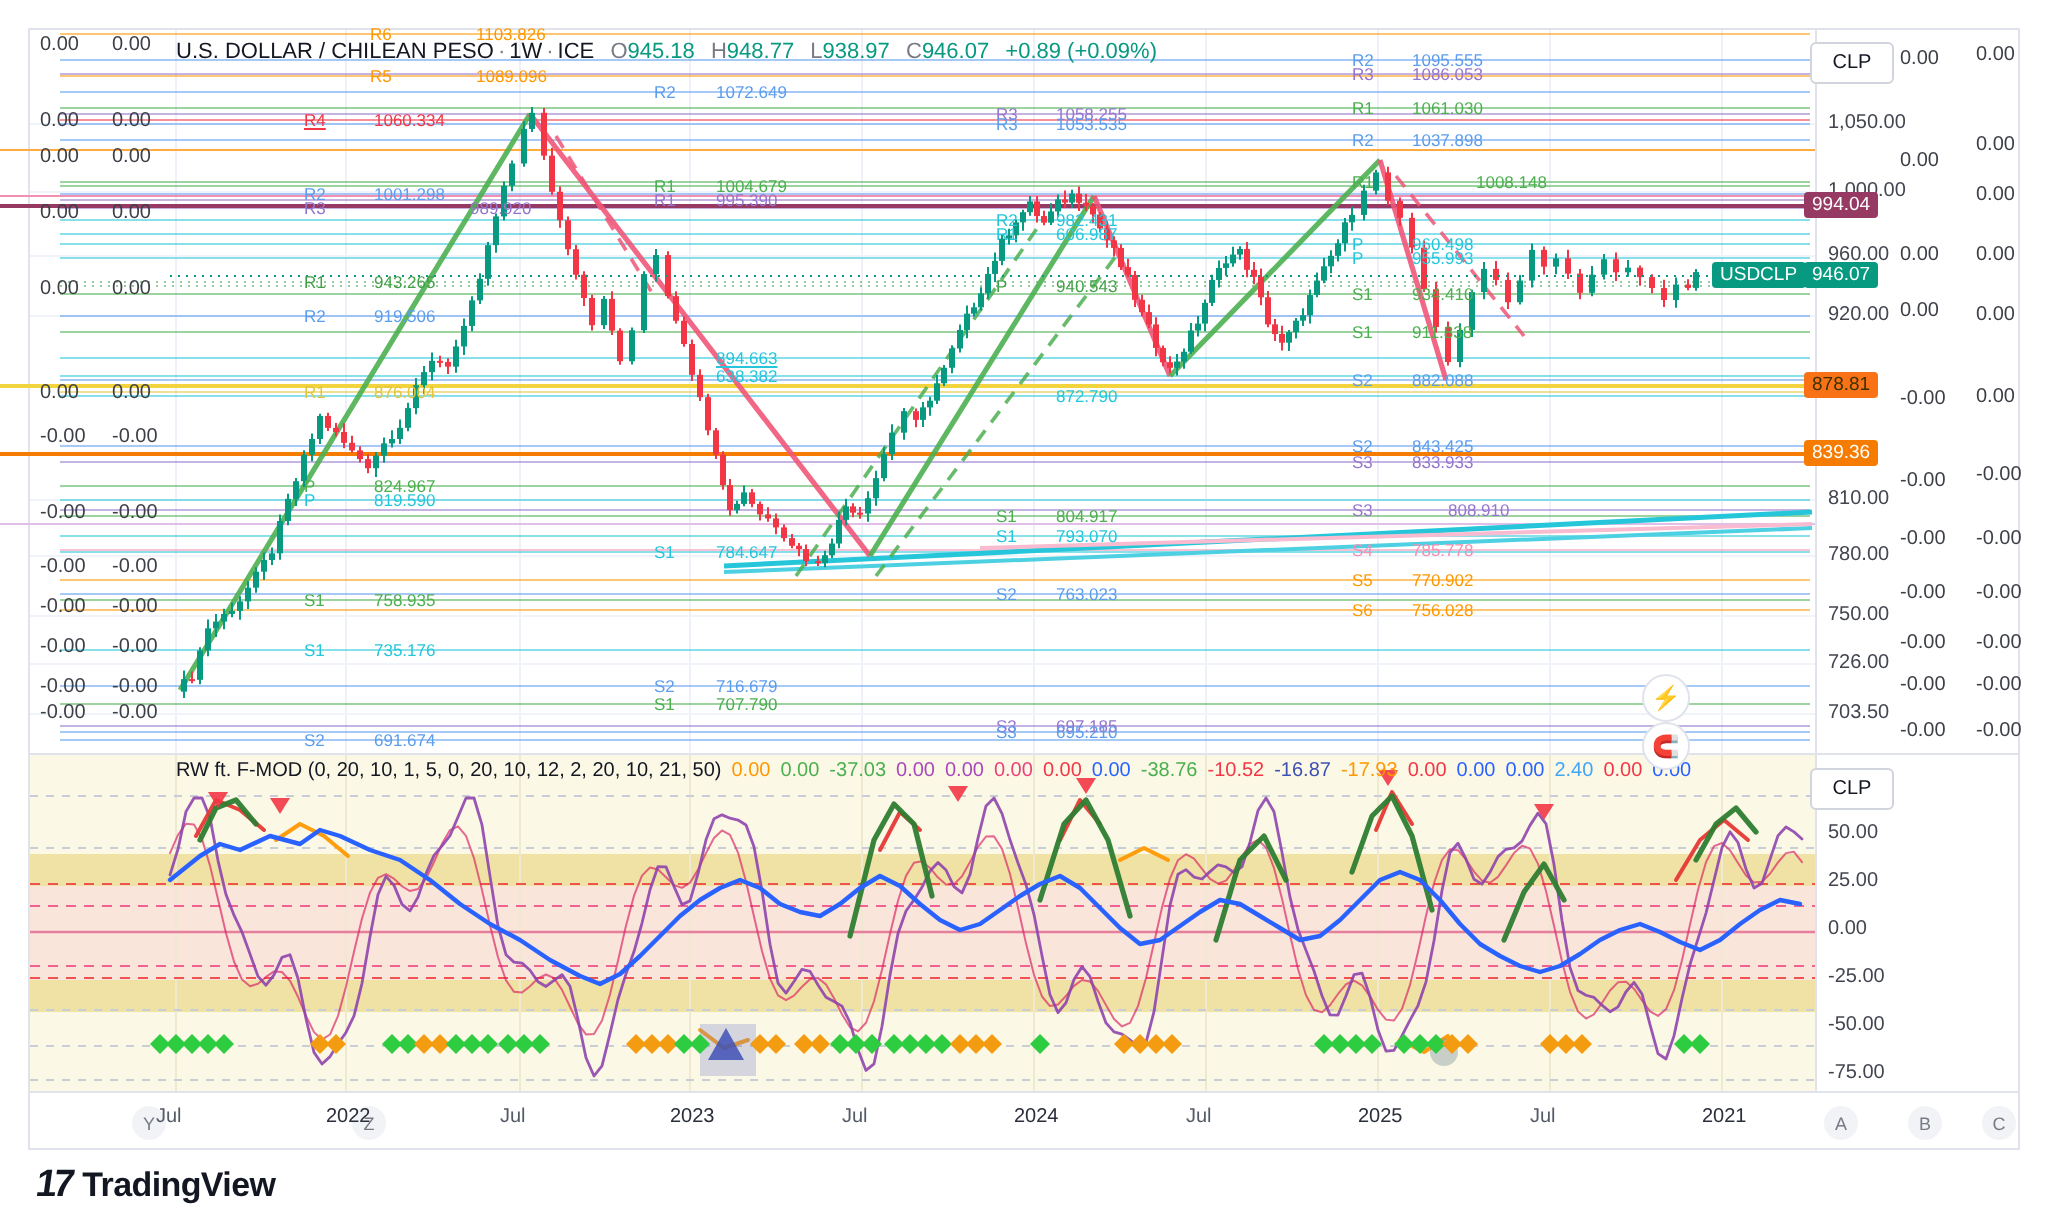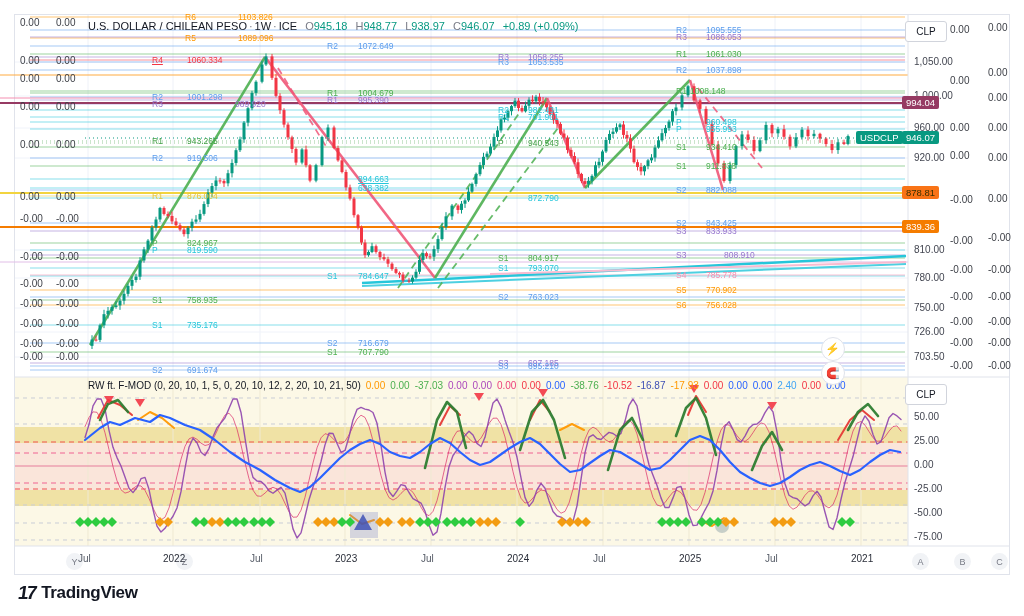--- a/index.html
+++ b/index.html
@@ -666,21 +666,21 @@
       <div class="abs pvt" style="left: 358px; top: 339px; color: rgb(92, 157, 237);">716.679</div>
       <div class="abs pvt" style="left: 327px; top: 348px; color: rgb(76, 175, 80);">S1</div>
       <div class="abs pvt" style="left: 358px; top: 348px; color: rgb(76, 175, 80);">707.790</div>
       <div class="abs pvt" style="left: 498px; top: 53px; color: rgb(149, 117, 205);">R3</div>
       <div class="abs pvt" style="left: 528px; top: 53px; color: rgb(149, 117, 205);">1058.255</div>
       <div class="abs pvt" style="left: 498px; top: 58px; color: rgb(92, 157, 237);">R3</div>
       <div class="abs pvt" style="left: 528px; top: 58px; color: rgb(92, 157, 237);">1053.535</div>
       <div class="abs pvt" style="left: 498px; top: 106px; color: rgb(38, 198, 218);">R2</div>
       <div class="abs pvt" style="left: 528px; top: 106px; color: rgb(38, 198, 218);">982.431</div>
       <div class="abs pvt" style="left: 498px; top: 113px; color: rgb(38, 198, 218);">R1</div>
-      <div class="abs pvt" style="left: 528px; top: 113px; color: rgb(38, 198, 218);">701.901</div>
+      <div class="abs pvt" style="left: 528px; top: 113px; color: rgb(38, 198, 218);">606.987</div>
       <div class="abs pvt" style="left: 498px; top: 139px; color: rgb(67, 160, 71);">P</div>
       <div class="abs pvt" style="left: 528px; top: 139px; color: rgb(67, 160, 71);">940.543</div>
       <div class="abs pvt" style="left: 528px; top: 194px; color: rgb(38, 198, 218);">872.790</div>
       <div class="abs pvt" style="left: 498px; top: 254px; color: rgb(76, 175, 80);">S1</div>
       <div class="abs pvt" style="left: 528px; top: 254px; color: rgb(76, 175, 80);">804.917</div>
       <div class="abs pvt" style="left: 498px; top: 264px; color: rgb(38, 198, 218);">S1</div>
       <div class="abs pvt" style="left: 528px; top: 264px; color: rgb(38, 198, 218);">793.070</div>
       <div class="abs pvt" style="left: 498px; top: 293px; color: rgb(92, 157, 237);">S2</div>
       <div class="abs pvt" style="left: 528px; top: 293px; color: rgb(92, 157, 237);">763.023</div>
       <div class="abs pvt" style="left: 498px; top: 359px; color: rgb(149, 117, 205);">S3</div>
@@ -689,21 +689,21 @@
       <div class="abs pvt" style="left: 528px; top: 362px; color: rgb(92, 157, 237);">695.210</div>
       <div class="abs pvt" style="left: 676px; top: 26px; color: rgb(92, 157, 237);">R2</div>
       <div class="abs pvt" style="left: 706px; top: 26px; color: rgb(92, 157, 237);">1095.555</div>
       <div class="abs pvt" style="left: 676px; top: 33px; color: rgb(149, 117, 205);">R3</div>
       <div class="abs pvt" style="left: 706px; top: 33px; color: rgb(149, 117, 205);">1086.053</div>
       <div class="abs pvt" style="left: 676px; top: 50px; color: rgb(76, 175, 80);">R1</div>
       <div class="abs pvt" style="left: 706px; top: 50px; color: rgb(76, 175, 80);">1061.030</div>
       <div class="abs pvt" style="left: 676px; top: 66px; color: rgb(92, 157, 237);">R2</div>
       <div class="abs pvt" style="left: 706px; top: 66px; color: rgb(92, 157, 237);">1037.898</div>
       <div class="abs pvt" style="left: 676px; top: 87px; color: rgb(76, 175, 80);">R1</div>
-      <div class="abs pvt" style="left: 690px; top: 87px; color: rgb(76, 175, 80); text-align: center;">1008.148</div>
+      <div class="abs pvt" style="left: 738px; top: 87px; color: rgb(76, 175, 80); text-align: center;">1008.148</div>
       <div class="abs pvt" style="left: 676px; top: 118px; color: rgb(38, 198, 218);">P</div>
       <div class="abs pvt" style="left: 706px; top: 118px; color: rgb(38, 198, 218);">960.498</div>
       <div class="abs pvt" style="left: 676px; top: 125px; color: rgb(38, 198, 218);">P</div>
       <div class="abs pvt" style="left: 706px; top: 125px; color: rgb(38, 198, 218);">955.993</div>
       <div class="abs pvt" style="left: 676px; top: 143px; color: rgb(76, 175, 80);">S1</div>
       <div class="abs pvt" style="left: 706px; top: 143px; color: rgb(76, 175, 80);">934.410</div>
       <div class="abs pvt" style="left: 676px; top: 162px; color: rgb(76, 175, 80);">S1</div>
       <div class="abs pvt" style="left: 706px; top: 162px; color: rgb(76, 175, 80);">911.838</div>
       <div class="abs pvt" style="left: 676px; top: 186px; color: rgb(92, 157, 237);">S2</div>
       <div class="abs pvt" style="left: 706px; top: 186px; color: rgb(92, 157, 237);">882.088</div>

